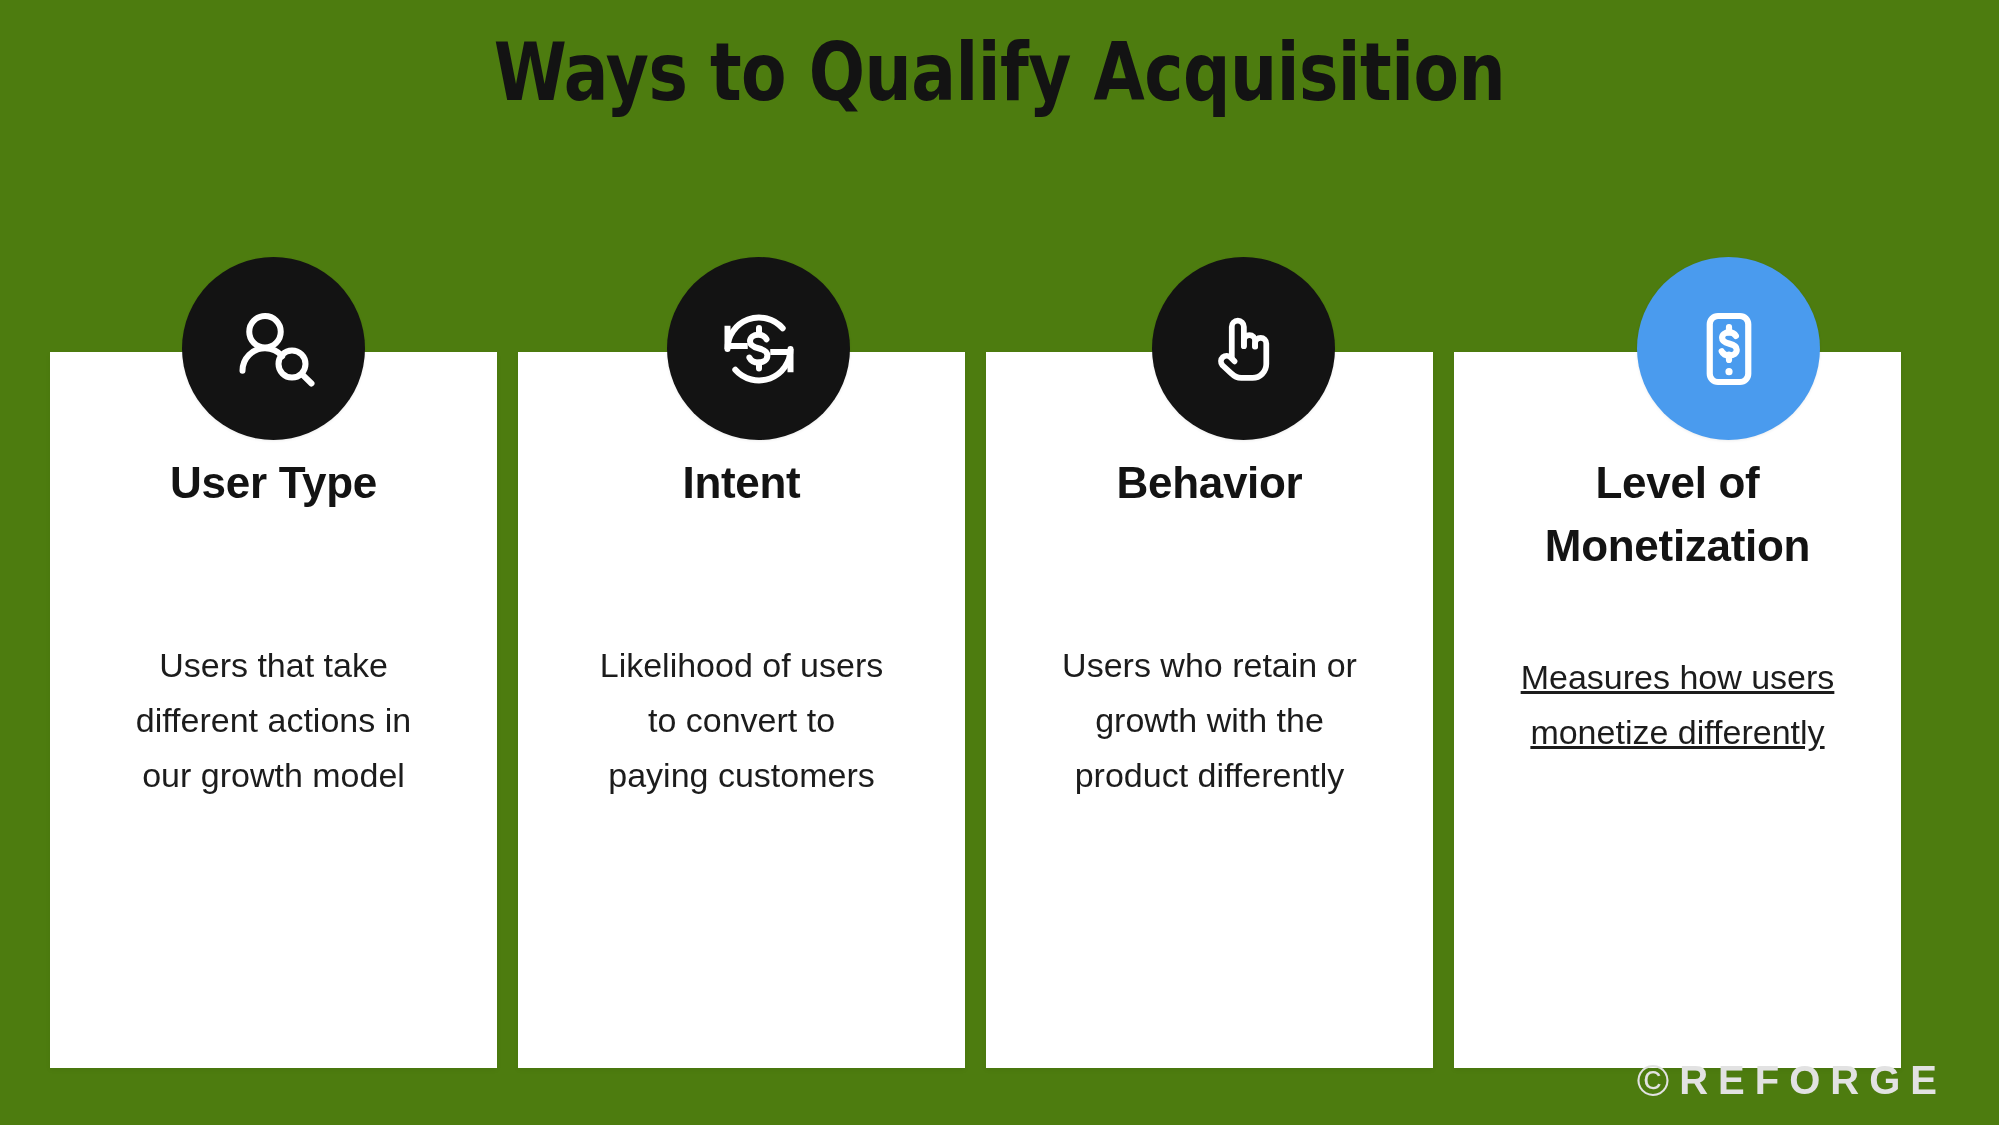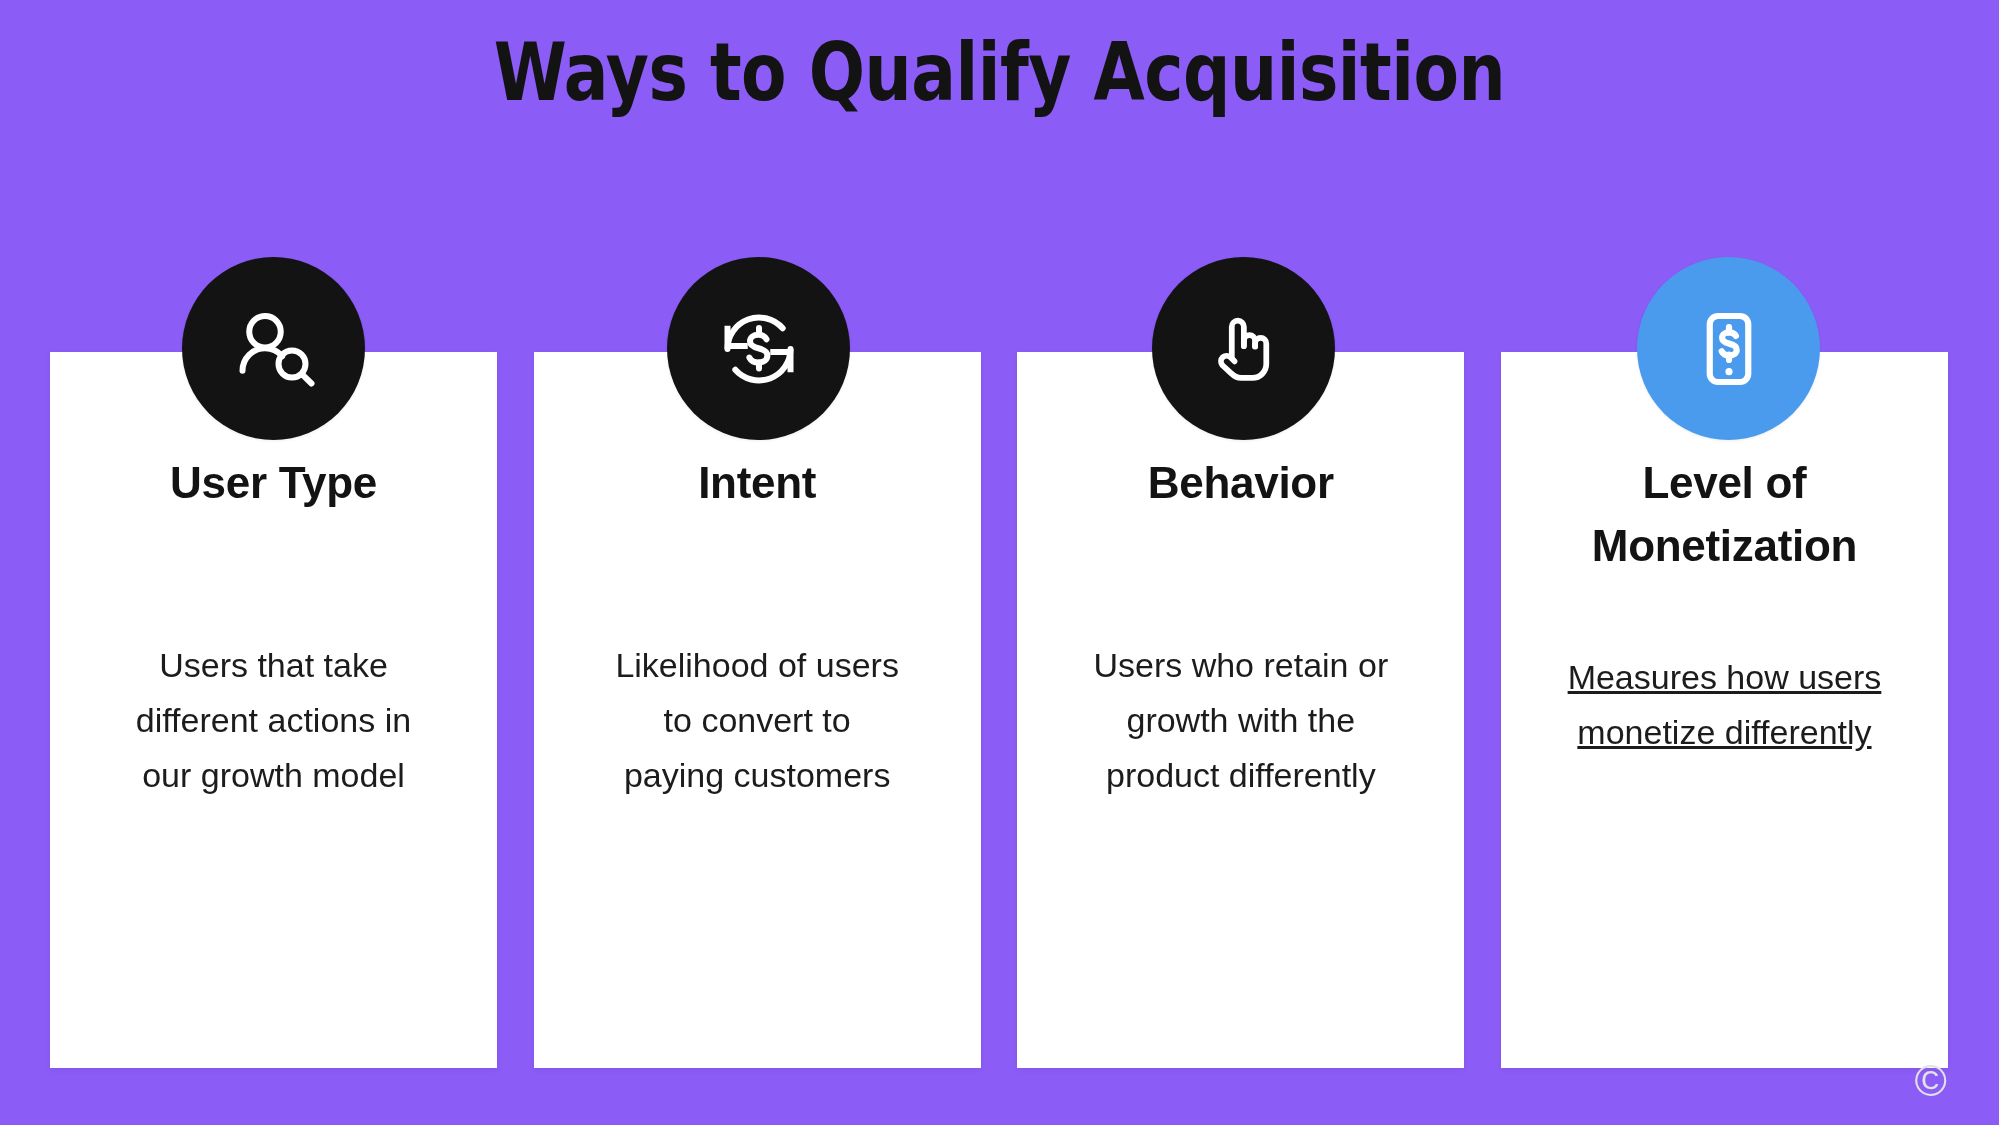--- a/index.html
+++ b/index.html
@@ -12,21 +12,21 @@
     background: #f2f2f2;
     font-family: "Liberation Sans", sans-serif;
     overflow: hidden;
     position: relative;
   }
 
   .canvas {
     position: relative;
     width: 1999px;
     height: 1125px;
-    background: #8b5cf6;
+    background: #4d7c0f;
   }
 
   
   .page-title {
     position: absolute;
     top: 24px;
     left: 0;
     width: 1999px;
     text-align: center;
     font-family: "Liberation Sans Narrow", "DejaVu Sans Condensed", "Liberation Sans", sans-serif;
@@ -41,21 +41,21 @@
   }
 
   
   .cards {
     position: absolute;
     left: 50px;
     top: 352px;
     width: 1898px;
     height: 716px;
     display: flex;
-    justify-content: space-between;
+    justify-content: flex-start;
     align-items: stretch;
     gap: 21px;
   }
 
   .card {
     position: relative;
     width: 447px;
     background: #ffffff;
     box-shadow: 0 2px 5px rgba(0,0,0,0.055);
     display: flex;
@@ -214,15 +214,16 @@
       <div class="card-title">Level of
 Monetization</div>
       <div class="card-body">Measures how users
 monetize differently</div>
     </div>
 
   </div>
 
   <div class="watermark">
     <span class="wm-c">©</span>
+    <span>REFORGE</span>
   </div>
 
 </div>
 
 </body></html>

